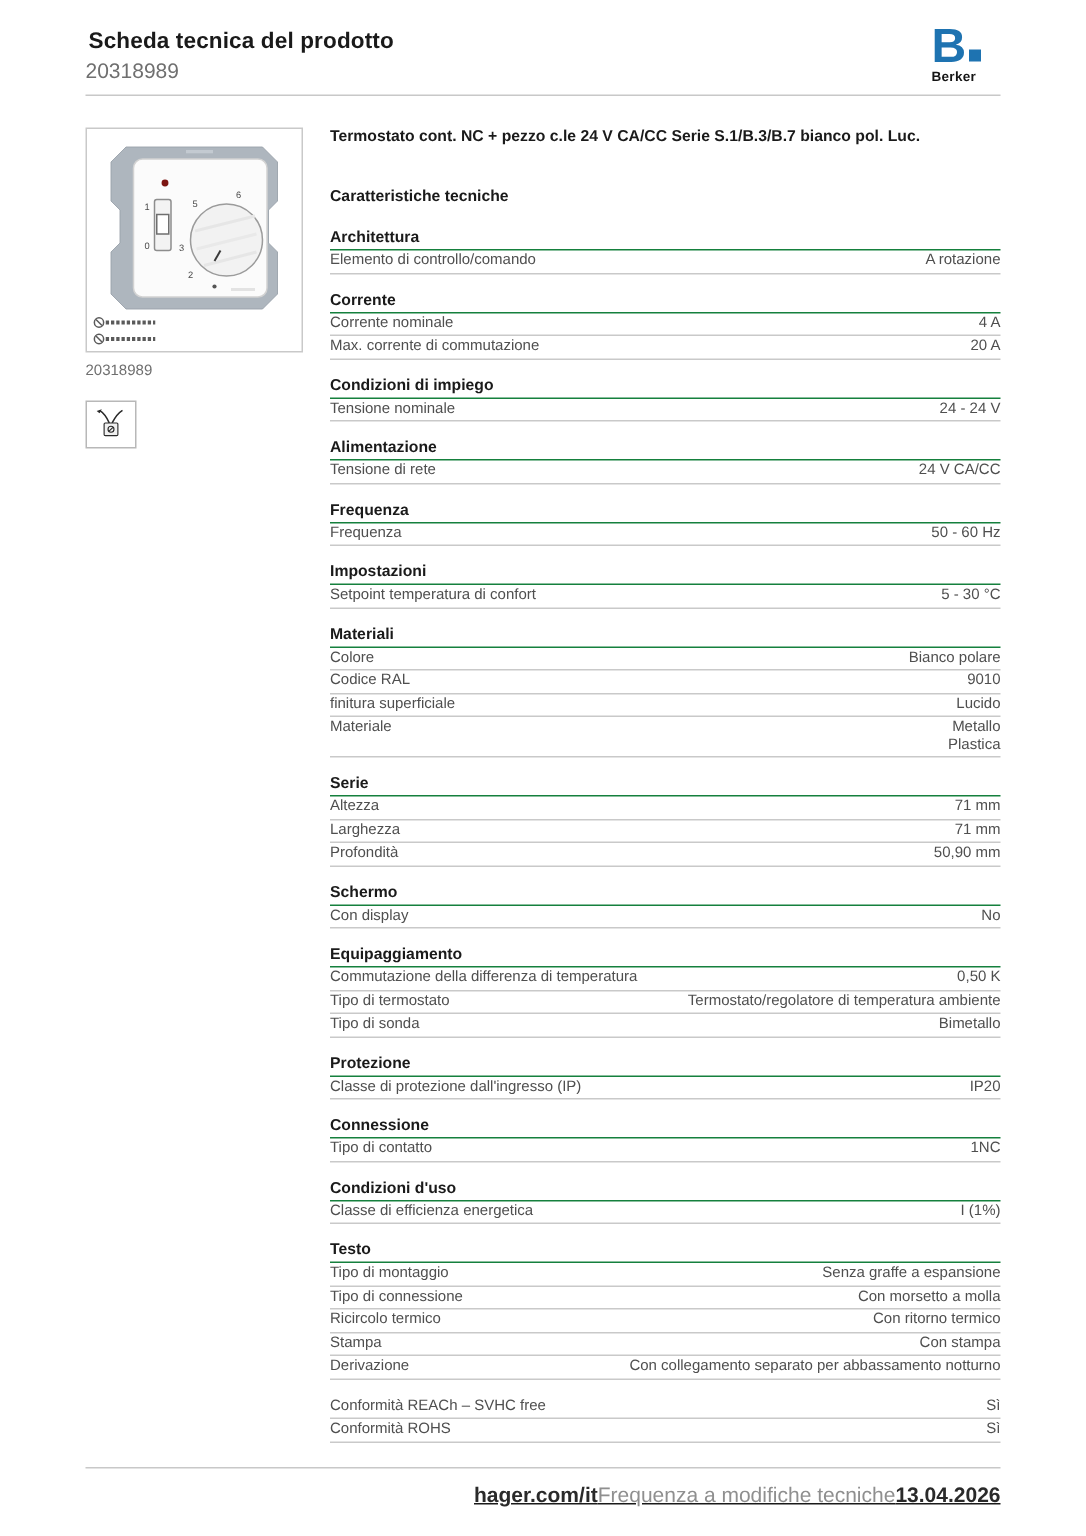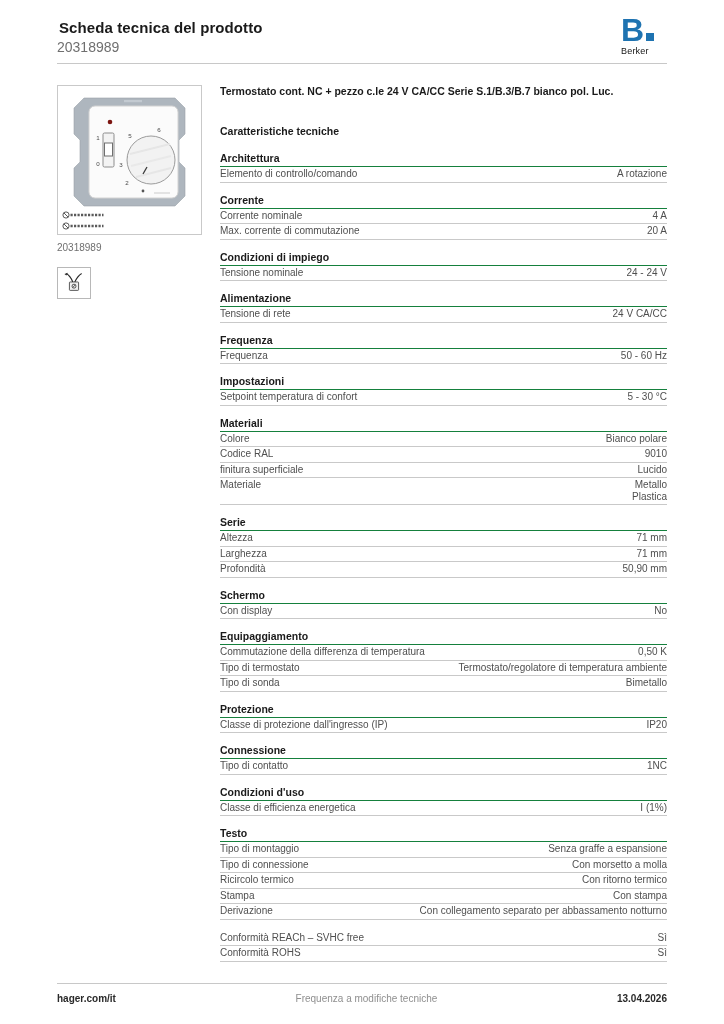--- a/index.html
+++ b/index.html
@@ -14,21 +14,21 @@
     color: #1a1a1a;
   }
 
   
   header { display: flex; justify-content: space-between; align-items: flex-start; padding: 17px 57px 0 57px; }
   .page-title { font-size: 15px; font-weight: bold; margin: 2px; color: #1a1a1a; letter-spacing: 0.1px; }
   .product-number { font-size: 14px; color: #6f6f6f; margin-top: 3px; }
   .logo { width: 46px; margin-top: -2px; }
   .logo-b { font-size: 32px; font-weight: bold; color: #1e73b1; line-height: 30px; }
   .logo-dot { display: inline-block; width: 8px; height: 8px; background: #1e73b1; margin-left: 2px; }
-  .logo-brand { font-size: 9px; font-weight: normal; color: #141414; margin-top: 1px; letter-spacing: 0.2px; }
+  .logo-brand { font-size: 9px; font-weight: bold; color: #141414; margin-top: 1px; letter-spacing: 0.2px; }
   .header-rule { height: 1px; background: #c8c8c8; margin: 7px 57px 0 57px; }
 
   
   main { display: flex; padding: 21px 57px 0 57px; }
   .left-col { width: 146px; flex-shrink: 0; }
   .product-image { width: 145px; height: 150px; border: 1px solid #c9c9c9; background: #fff; }
   .image-caption { font-size: 10px; color: #6f6f6f; margin-top: 7px; }
   .pictogram { width: 34px; height: 32px; border: 1px solid #b8b8b8; margin-top: 14px;
                display: flex; align-items: center; justify-content: center; background: #fff; }
 
@@ -41,21 +41,21 @@
                    padding-bottom: 2px; border-bottom: 1px solid #15803d; line-height: 12px; }
   .spec-row { display: flex; justify-content: space-between; align-items: flex-start;
               border-bottom: 1px solid #c9c9c9; padding: 1px 0 2px 0;
               font-size: 10px; line-height: 11.5px; color: #4f4f4f; }
   .spec-label { padding-right: 14px; white-space: nowrap; }
   .spec-value { flex: 1; text-align: right; white-space: pre-line; }
 
   
   footer { position: absolute; left: 57px; right: 57px; bottom: 20px; }
   .footer-rule { height: 1px; background: #c8c8c8; }
-  .footer-row { display: flex; justify-content: space-between; margin-top: 9px; font-size: 10px; }
+  .footer-row { display: flex; justify-content: flex-end; margin-top: 9px; font-size: 14px; text-decoration: underline; }
   .footer-left, .footer-right { font-weight: bold; color: #2a2a2a; }
   .footer-center { color: #8f8f8f; }
 </style>
 </head>
 <body>
 
 <div class="page">
 
   <header>
     <div class="header-text">

